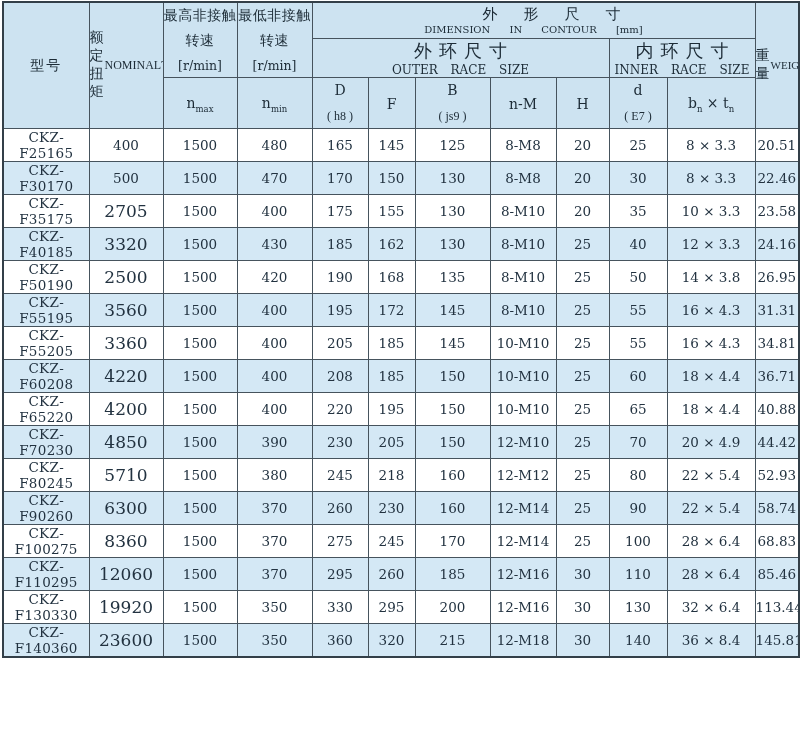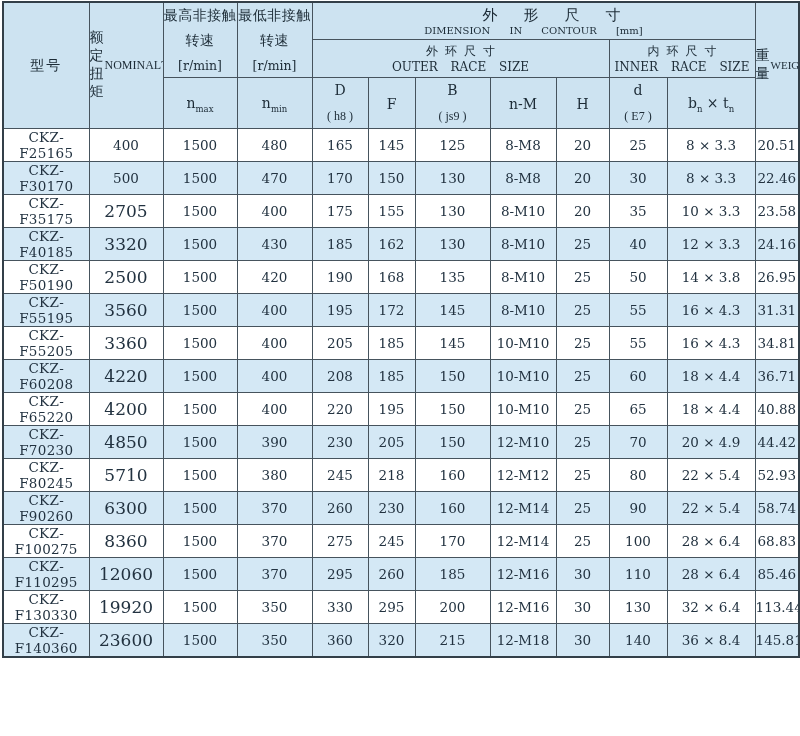--- a/index.html
+++ b/index.html
@@ -18,21 +18,21 @@
     text-align:center; vertical-align:middle;
     padding:0; overflow:hidden;
     font-weight:normal;
   }
   thead td { background:#cde3f1; color:#1c2b36; }
   .cn  { font-size:14px; letter-spacing:2px; }
   .en  { font-size:12px;font-family:Liberation Serif, serif; }
   .unit{ font-size:12.5px; }
   .big-cn { font-size:15px; letter-spacing:26px; text-indent:26px;padding-left:36px; }
   .big-en { font-size:10px; word-spacing:16px; }
-  .grp-cn { font-size:12px; letter-spacing:7px; text-indent:7px; }
+  .grp-cn { font-size:18px; letter-spacing:7px; text-indent:7px; }
   .grp-en { font-size:12px; word-spacing:9px; }
   .stack {
     display:flex; flex-direction:row; justify-content:space-between;
     align-items:center; height:106px; padding:6px 0;
   }
   .lines15 { line-height:1.55; }
   .sym { font-size:14px; }
   sub { font-size:8.5px; }
   .h-r1 { height:36px; }
   .h-r2 { height:37px; }

